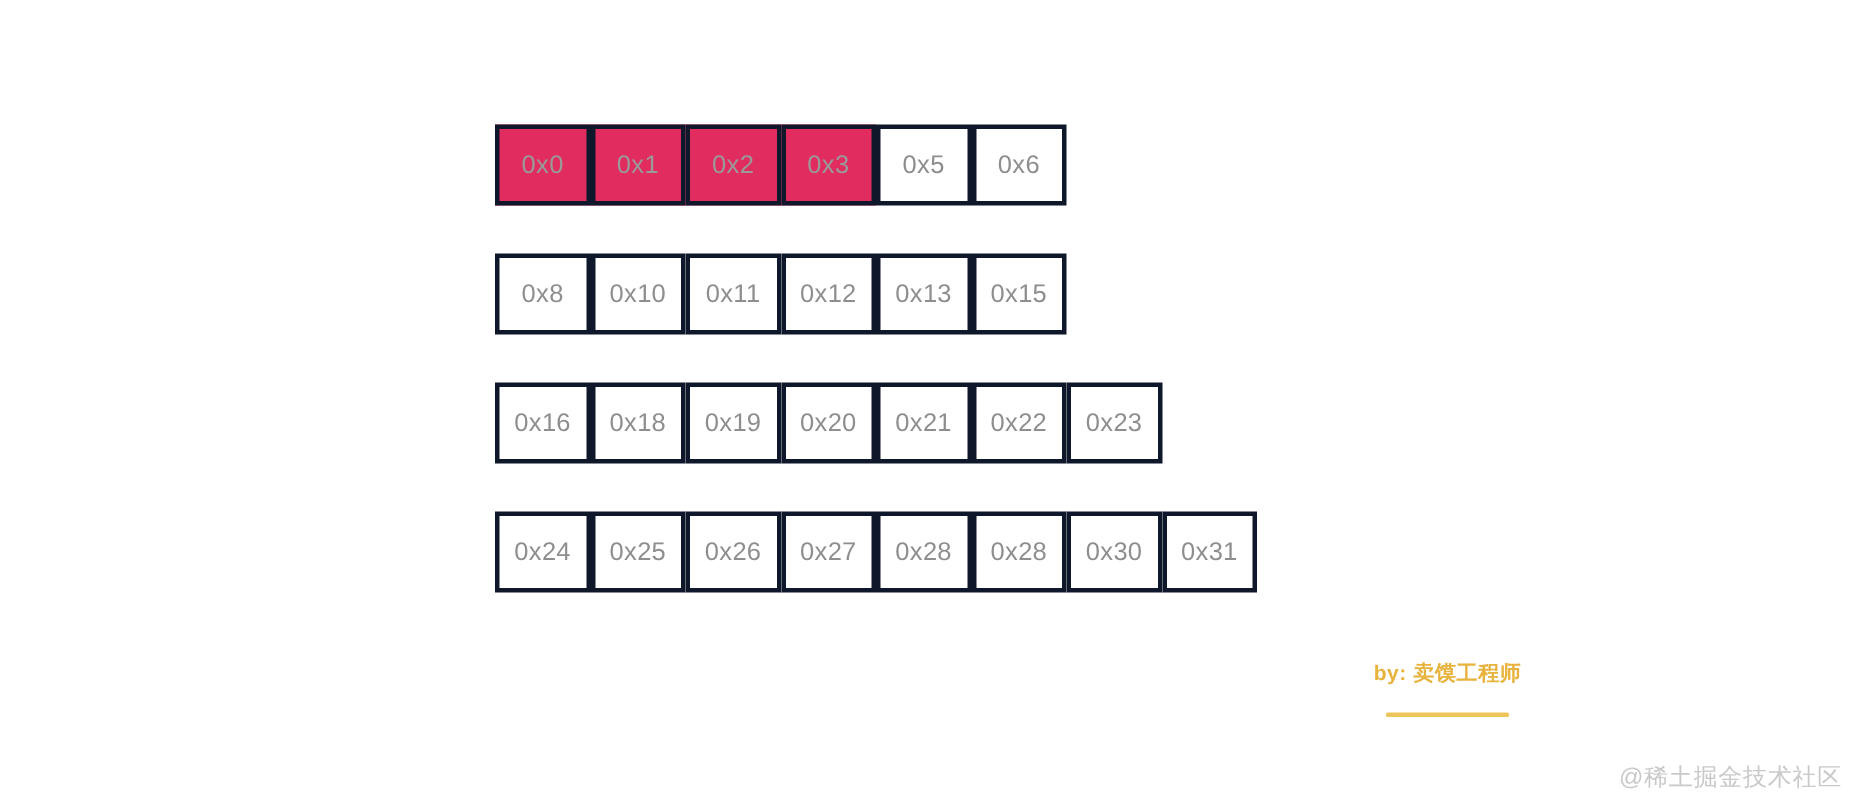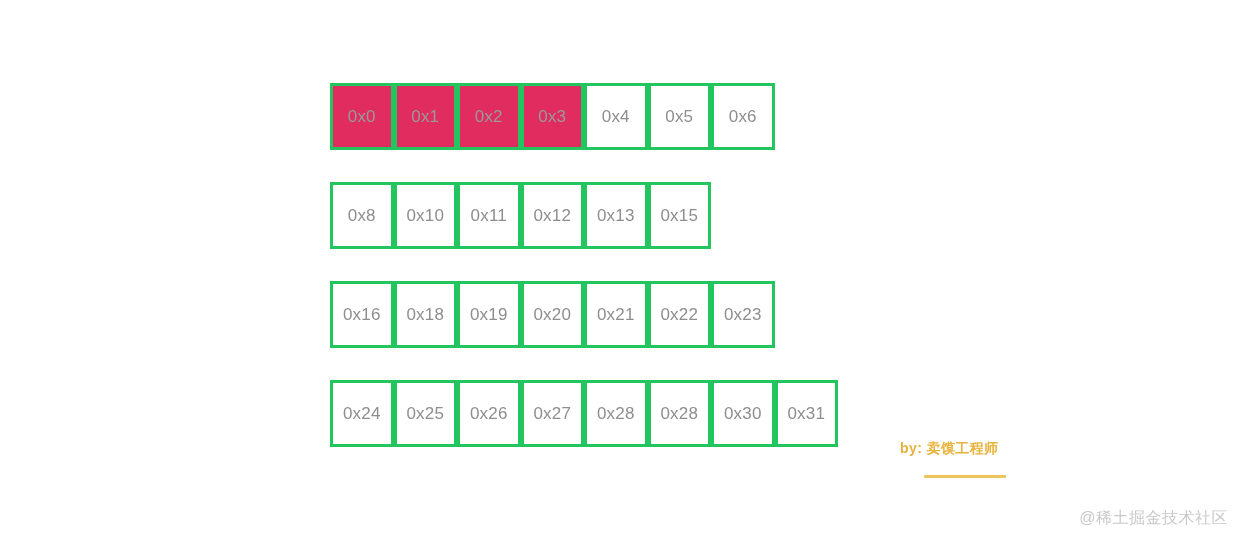--- a/index.html
+++ b/index.html
@@ -26,23 +26,23 @@
   .memory-row {
     display: flex;
     margin-bottom: 32px;
   }
   .memory-row:last-child {
     margin-bottom: 16px;
   }
 
   .memory-cell {
     width: 63.5px;
-    height: 67px;
+    height: 54px;
     box-sizing: border-box;
-    border: 3px solid #22c55e;
+    border: 3px solid #0f172a;
     background: #ffffff;
     color: #8e8e8e;
     font-size: 17px;
     font-weight: 400;
     letter-spacing: 0.2px;
     display: flex;
     align-items: center;
     justify-content: center;
     white-space: nowrap;
   }
@@ -51,20 +51,21 @@
     background: #e02c5f;
     color: #9a9a9a;
   }
 
   
   #signature {
     position: absolute;
     left: 900px;
     top: 440px;
     width: 130px;
+    text-align: center;
   }
   #signature-text {
     color: #e8b33c;
     font-size: 14px;
     font-weight: bold;
     letter-spacing: 0.4px;
     white-space: nowrap;
   }
   #signature-rule {
     margin: 17px auto 0 auto;
@@ -88,21 +89,20 @@
 </style>
 </head>
 <body>
 
 <div id="memory-grid">
     <div class="memory-row">
       <div class="memory-cell filled">0x0</div>
       <div class="memory-cell filled">0x1</div>
       <div class="memory-cell filled">0x2</div>
       <div class="memory-cell filled">0x3</div>
-      <div class="memory-cell">0x4</div>
       <div class="memory-cell">0x5</div>
       <div class="memory-cell">0x6</div>
     </div>
     <div class="memory-row">
       <div class="memory-cell">0x8</div>
       <div class="memory-cell">0x10</div>
       <div class="memory-cell">0x11</div>
       <div class="memory-cell">0x12</div>
       <div class="memory-cell">0x13</div>
       <div class="memory-cell">0x15</div>

